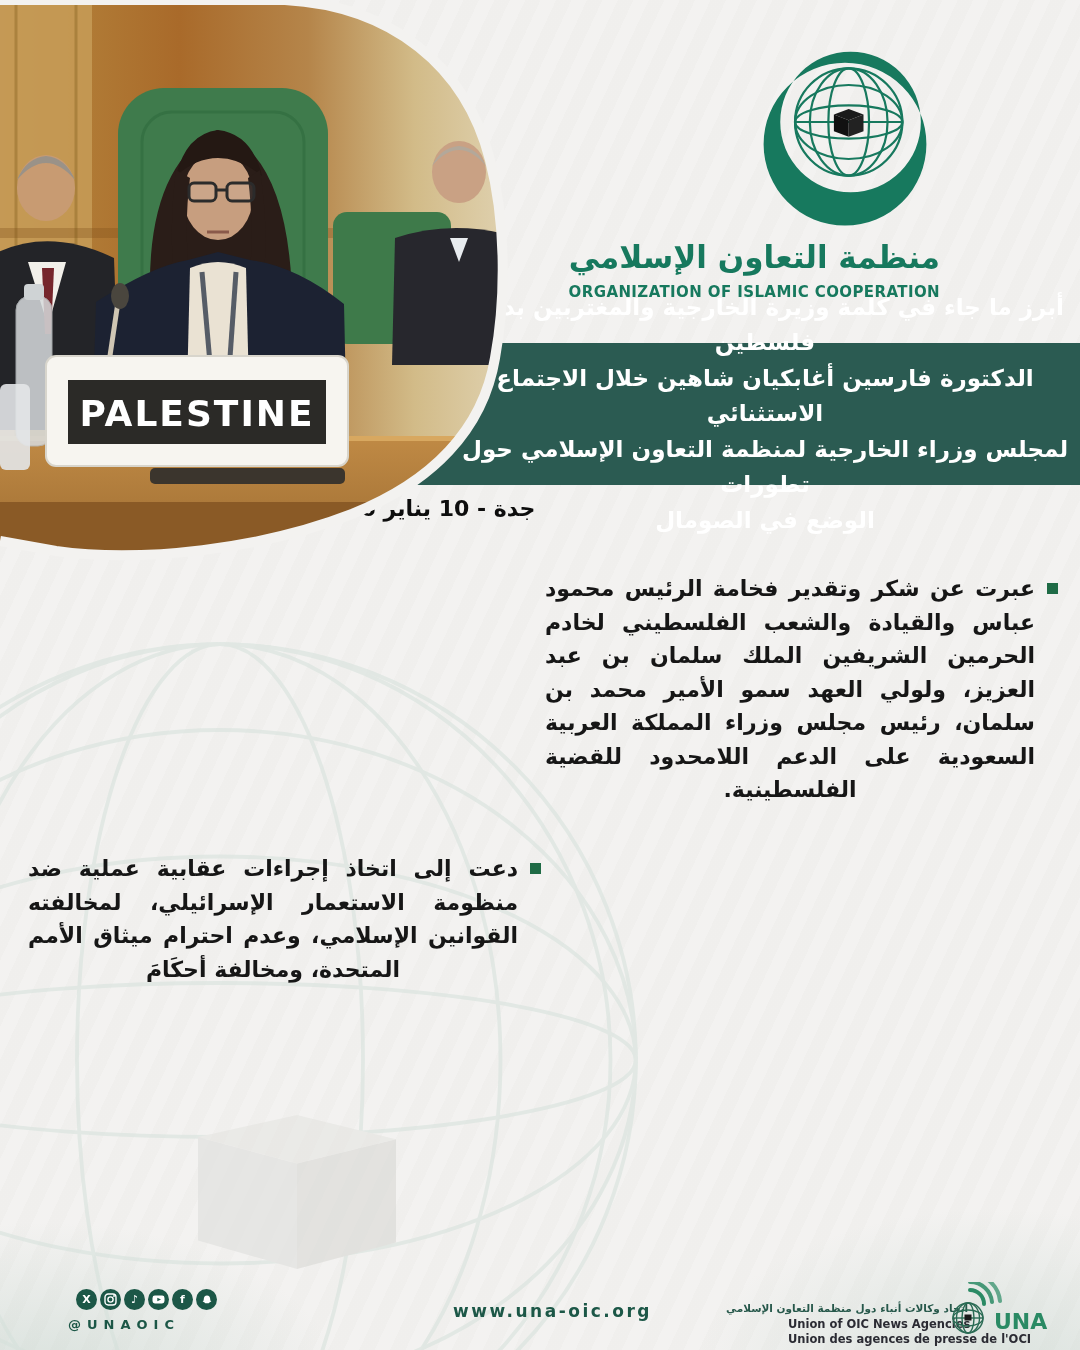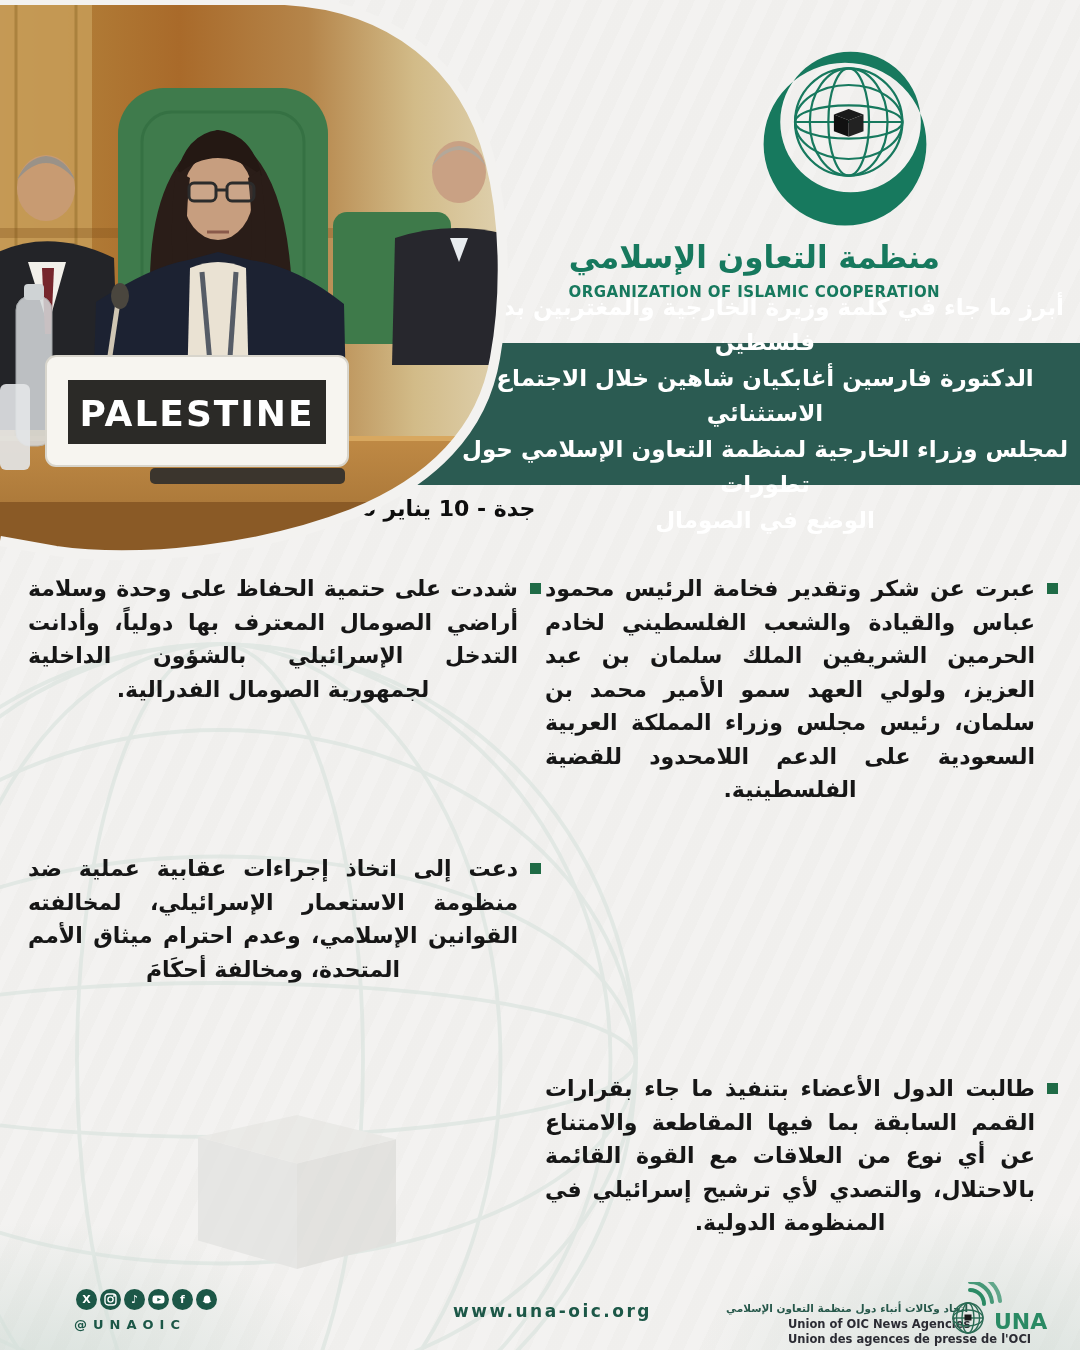--- a/index.html
+++ b/index.html
@@ -34,21 +34,21 @@
     font-weight:bold;font-size:22px;line-height:33.5px;color:#161616;z-index:1;}
   .bullet .marker{position:absolute;right:-23px;top:11px;width:11px;height:11px;background:#1f6b46;}
   .col-r{left:545px;}
   .col-l{left:28px;}
   .row1{top:572px;} .row2{top:852px;} .row3{top:1072px;}
 
   
   .social-row{position:absolute;left:76px;top:1289px;display:flex;gap:3px;z-index:1;}
   .sicon{width:21px;height:21px;border-radius:50%;background:#1c5747;display:flex;
     align-items:center;justify-content:center;color:#fff;font-weight:bold;font-size:11px;}
-  .handle{position:absolute;left:74px;top:1317px;font-weight:bold;font-size:13px;
+  .handle{position:absolute;left:68px;top:1317px;font-weight:bold;font-size:13px;
     letter-spacing:6px;color:#1c5747;z-index:1;}
   .site-url{position:absolute;left:432px;top:1301px;width:220px;text-align:right;
     font-weight:bold;font-size:17px;letter-spacing:2.5px;color:#1c5747;z-index:1;}
   .una-block{position:absolute;left:788px;top:1274px;width:180px;text-align:center;z-index:1;margin-top:28px;}
   .una-callig{direction:rtl;font-size:10.5px;font-weight:bold;color:#27584b;white-space:nowrap;}
   .una-en{font-size:11.5px;font-weight:bold;color:#2b2b33;margin-top:3px;white-space:nowrap;}
   .una-fr{font-size:11.5px;font-weight:bold;color:#2b2b33;margin-top:1px;white-space:nowrap;}
   .una-logo{position:absolute;left:946px;top:1282px;width:110px;height:58px;z-index:1;}
 </style>
 </head>
@@ -193,29 +193,21 @@
       </g>
 
       <path d="M0,0 H285 C392,6 466,66 490,160 C506,222 506,298 495,358 C483,430 432,482 352,514 C262,549 142,563 56,551 L0,541" fill="none" stroke="#f3f2f0" stroke-width="10"></path>
     </svg>
   </div>
 
   <div class="bullet col-r row1">
     <span class="marker"></span>
     <span>عبرت عن شكر وتقدير فخامة الرئيس محمود عباس والقيادة والشعب الفلسطيني لخادم الحرمين الشريفين الملك سلمان بن عبد العزيز، ولولي العهد سمو الأمير محمد بن سلمان، رئيس مجلس وزراء المملكة العربية السعودية على الدعم اللامحدود للقضية الفلسطينية.</span>
   </div>
-  <div class="bullet col-r row3">
-    <span class="marker"></span>
-    <span>طالبت الدول الأعضاء بتنفيذ ما جاء بقرارات القمم السابقة بما فيها المقاطعة والامتناع عن أي نوع من العلاقات مع القوة القائمة بالاحتلال، والتصدي لأي ترشيح إسرائيلي في المنظومة الدولية.</span>
-  </div>
-
-  <div class="bullet col-l row1">
-    <span class="marker"></span>
-    <span>شددت على حتمية الحفاظ على وحدة وسلامة أراضي الصومال المعترف بها دولياً، وأدانت  التدخل الإسرائيلي بالشؤون الداخلية لجمهورية الصومال الفدرالية.</span>
-  </div>
+
   <div class="bullet col-l row2">
     <span class="marker"></span>
     <span>دعت إلى اتخاذ إجراءات عقابية عملية ضد منظومة الاستعمار الإسرائيلي، لمخالفته القوانين الإسلامي، وعدم احترام ميثاق الأمم المتحدة، ومخالفة أحكَامَ</span>
   </div>
 
   <div class="social-row">
     <div class="sicon">X</div>
     <div class="sicon">
       <svg width="13" height="13" viewBox="0 0 13 13">
           <rect x="1" y="1" width="11" height="11" rx="3.2" fill="none" stroke="#fff" stroke-width="1.4"></rect>

